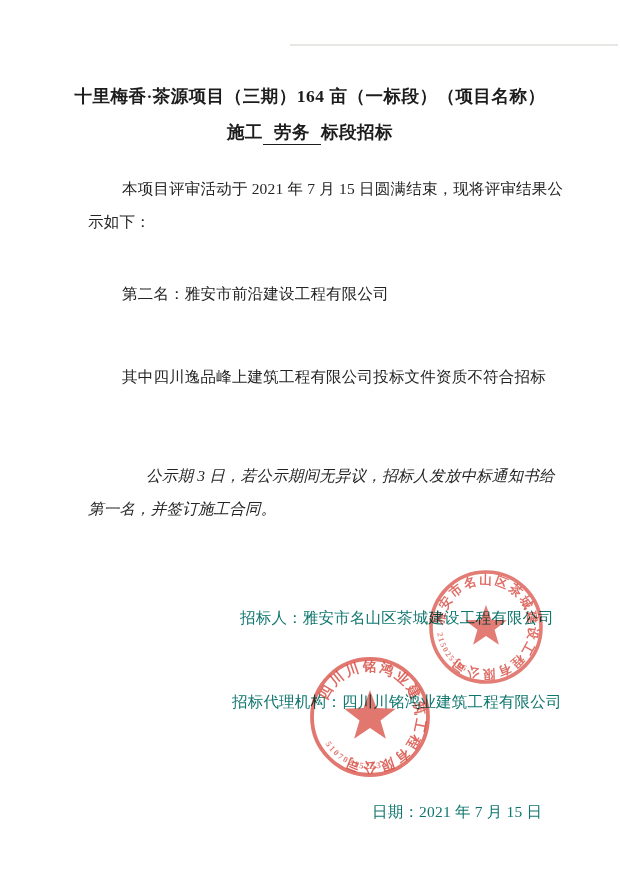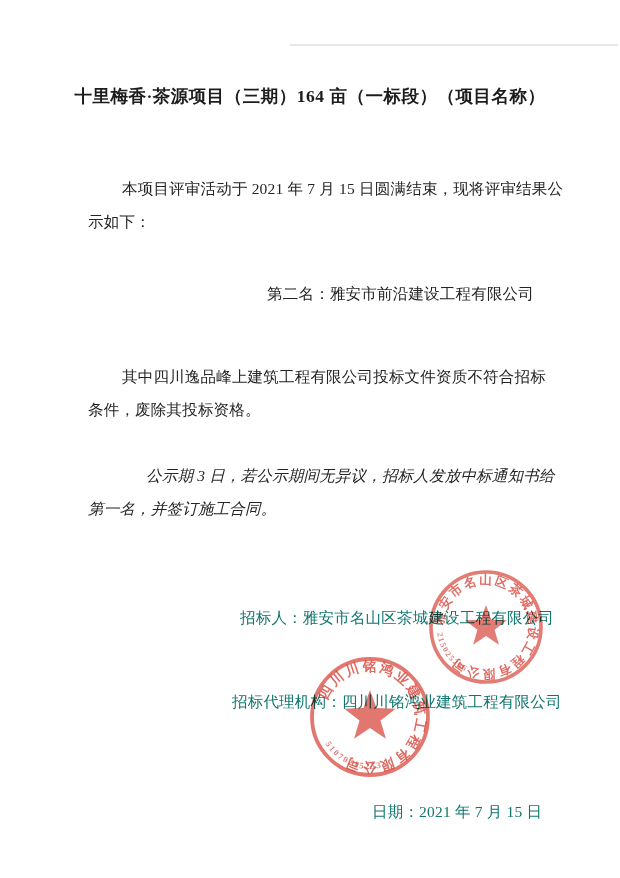--- a/index.html
+++ b/index.html
@@ -40,21 +40,21 @@
   .para {
     position: absolute;
     left: 88px;
     width: 446px;
     font-size: 15.5px;
     line-height: 33px;
     letter-spacing: 0.2px;
     white-space: nowrap;
   }
   .para .ln { height: 33px; }
-  .para .ln.ind2 { padding-left: 34px; text-align: right; }
+  .para .ln.ind2 { padding-left: 34px; }
   .para .ln.ind35 { padding-left: 58px; }
   .p1 { top: 172px; }
   .rank1 { top: 237px; }
   .rank2 { top: 277px; }
   .p2 { top: 360px; }
   .p3 { top: 459px; font-style: italic; }
   .sig {
     position: absolute;
     font-size: 15.5px;
     line-height: 24px;
@@ -79,34 +79,34 @@
 </style>
 </head>
 <body>
 
 <div class="page">
 
   <div class="scan-line"></div>
 
   <h1 class="title l1">十里梅香·茶源项目（三期）164 亩（一标段）（项目名称）</h1>
 
+  <h1 class="title l2"><span>施工</span><span class="ul">劳务</span><span>标段招标</span></h1>
 
   <div class="para p1">
     <div class="ln ind2">本项目评审活动于 2021 年 7 月 15 日圆满结束，现将评审结果公</div>
     <div class="ln">示如下：</div>
   </div>
 
 
   <div class="para rank2">
     <div class="ln ind2">第二名：雅安市前沿建设工程有限公司</div>
   </div>
 
   <div class="para p2">
     <div class="ln ind2">其中四川逸品峰上建筑工程有限公司投标文件资质不符合招标</div>
-    <div class="ln">条件，废除其投标资格。</div>
   </div>
 
   <div class="para p3">
     <div class="ln ind35">公示期 3 日，若公示期间无异议，招标人发放中标通知书给</div>
     <div class="ln">第一名，并签订施工合同。</div>
   </div>
 
   <div class="sig tenderer"><span>招标人：</span><span>雅安市名山区茶城建设工程有限公司</span></div>
 
   <div class="sig agency"><span>招标代理机构：</span><span>四川川铭鸿业建筑工程有限公司</span></div>

